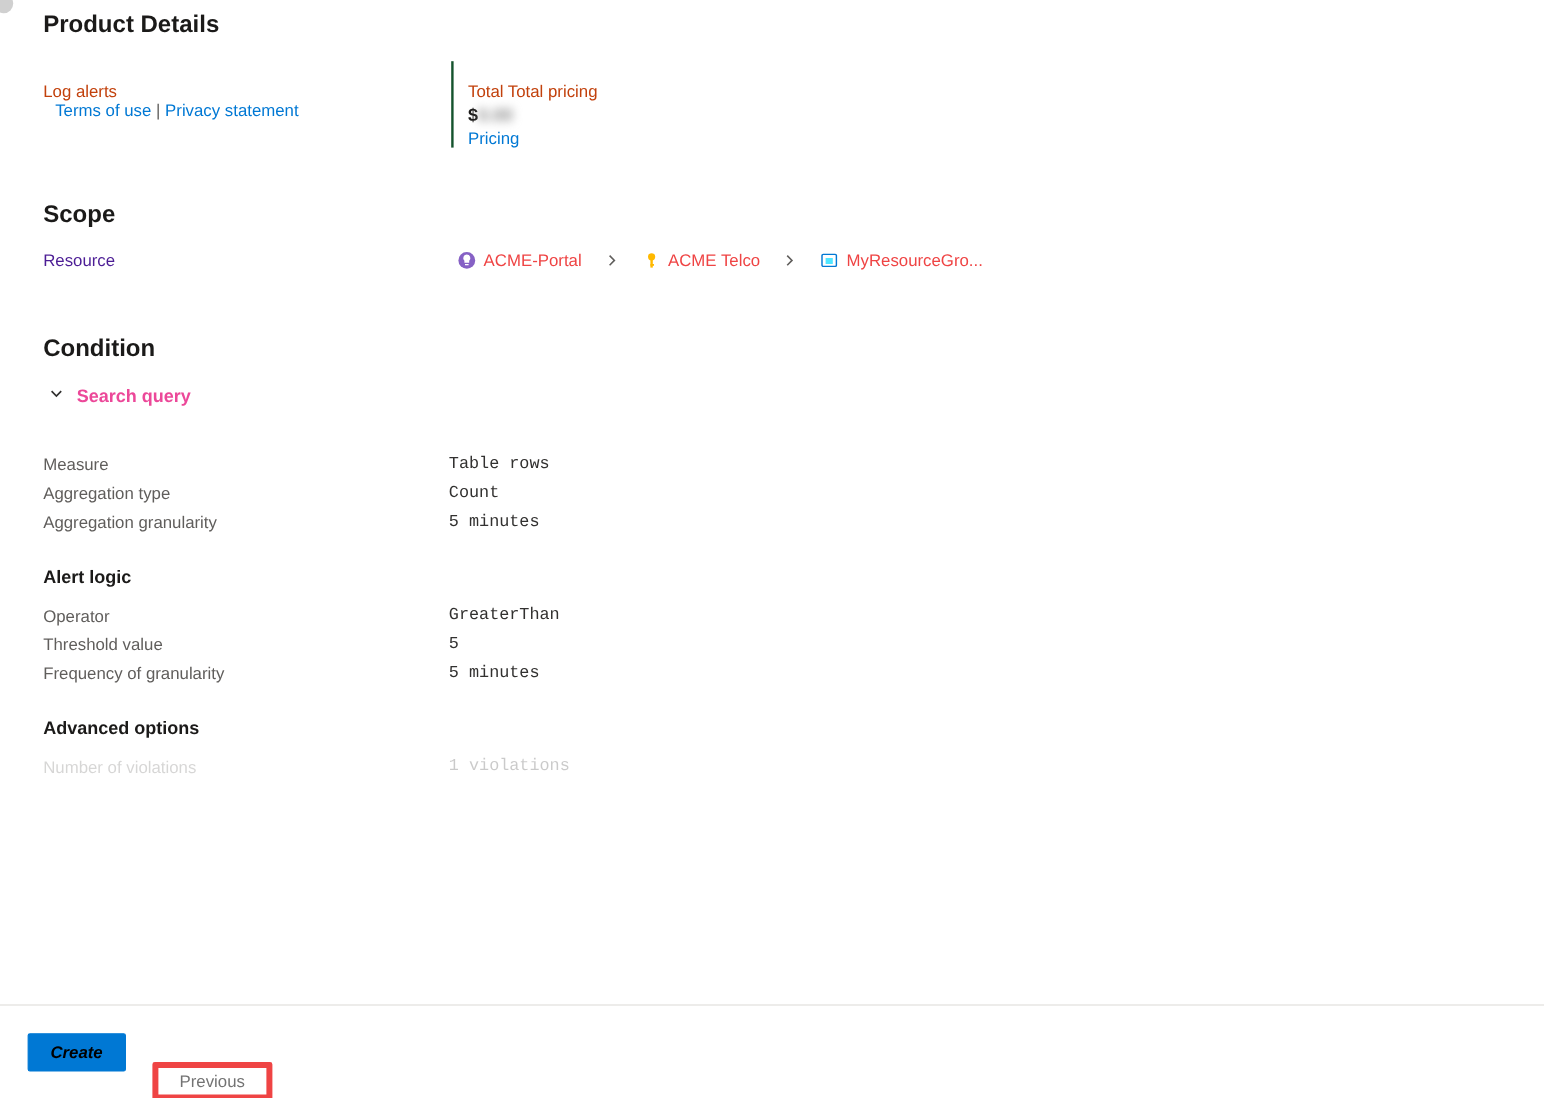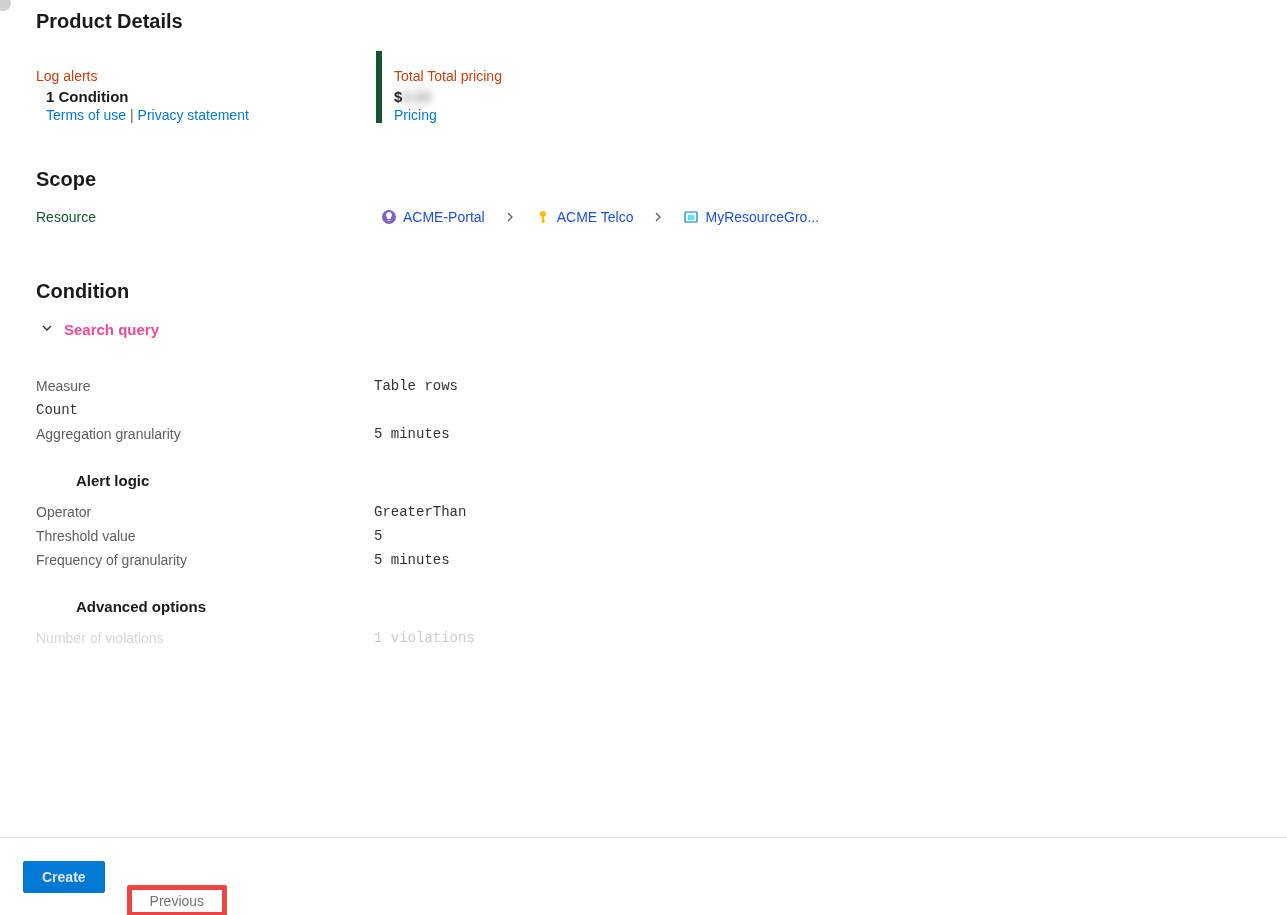--- a/index.html
+++ b/index.html
@@ -25,21 +25,21 @@
     margin-bottom: 18px;
   }
   .product-row {
     display: flex;
     margin-bottom: 45px;
   }
   .product-col {
     min-width: 340px;
   }
   .product-col.pricing {
-    border-left: 6px solid #14532d;
+    border-left: 2px solid #14532d;
     padding-left: 12px;
   }
   .muted {
     color: #c2410c;
     font-size: 14px;
     margin-top: 17px;
   }
   .bold {
     font-weight: 600;
     font-size: 15px;
@@ -56,29 +56,29 @@
   .links-line { margin-left: 10px; }
   .divider { color: #605e5c; }
   .blurred {
     display: inline-block;
     filter: blur(4px);
     color: #888;
   }
   .scope-section { margin-bottom: 55px; }
   .scope-row { display: flex; align-items: center; }
   .scope-label {
-    color: #14532d;
+    color: #4c1d95;
     min-width: 345px;
     font-size: 14px;
   }
   .crumb-item {
     display: inline-flex;
     align-items: center;
     gap: 6px;
-    color: #1d4ed8;
+    color: #ef4444;
     font-size: 14px;
   }
   .crumb { display: flex; align-items: center; gap: 20px; }
   .chev {
     color: #605e5c;
     font-size: 12px;
     display: inline-flex;
   }
   .icon-circle {
     width: 16px; height: 16px;
@@ -108,21 +108,20 @@
     color: #323130;
     font-size: 14px;
     font-family: Liberation Mono, monospace;
   }
   .subsection-title {
     font-weight: 600;
     font-size: 15px;
     color: #1b1a19;
     margin-top: 30px;
     margin-bottom: 15px;
-    margin-left: 40px;
   }
   .cutoff {
     opacity: 0.25;
     filter: blur(0.6px);
   }
   .footer {
     position: absolute;
     left: 0; right: 0; bottom: 0;
     height: 78px;
     border-top: 1px solid #e1dfdd;
@@ -136,23 +135,24 @@
     font-family: inherit;
     font-size: 14px;
     height: 32px;
     padding: 0 18px;
     border-radius: 2px;
     cursor: pointer;
     border: 1px solid transparent;
   }
   .btn-primary {
     background: #0078d4;
-    color: #e5e5e5;
+    color: #000000;
     font-weight: 600;
     border-color: #0078d4;
+    font-style: italic;
   }
   .btn-secondary {
     background: #fff;
     color: #737373;
     border: 5px solid #ef4444;
     margin-top: 48px;
   }
   .corner {
     position: absolute;
     top: 0; left: 0;
@@ -167,21 +167,20 @@
 
 <div class="corner"></div>
 
 <div class="content">
 
   <h2 class="section-title">Product Details</h2>
 
   <div class="product-row">
     <div class="product-col">
       <div class="muted">Log alerts</div>
-      <div class="bold">1 Condition</div>
       <div class="links-line">
         <a class="link">Terms of use</a>
         <span class="divider"> | </span>
         <a class="link">Privacy statement</a>
       </div>
     </div>
     <div class="product-col pricing">
       <div class="muted">Total Total pricing</div>
       <div class="bold">
         <span>$</span><span class="blurred">0.00</span>
@@ -248,20 +247,21 @@
       </span>
       <span>Search query</span>
     </div>
 
     <div class="kv-list">
       <div class="kv-row">
         <div class="kv-label">Measure</div>
         <div class="kv-value">Table rows</div>
       </div>
       <div class="kv-row">
+        <div class="kv-label">Aggregation type</div>
         <div class="kv-value">Count</div>
       </div>
       <div class="kv-row">
         <div class="kv-label">Aggregation granularity</div>
         <div class="kv-value">5 minutes</div>
       </div>
     </div>
 
     <div class="subsection-title">Alert logic</div>
     <div class="kv-list">

